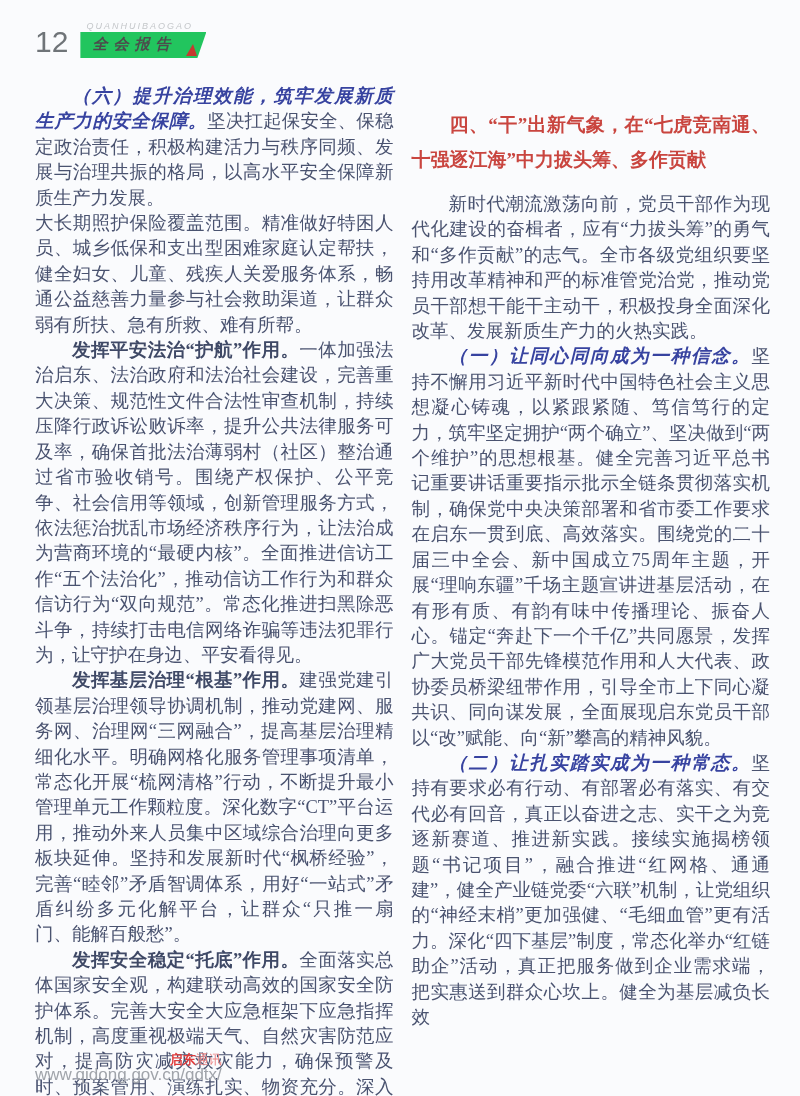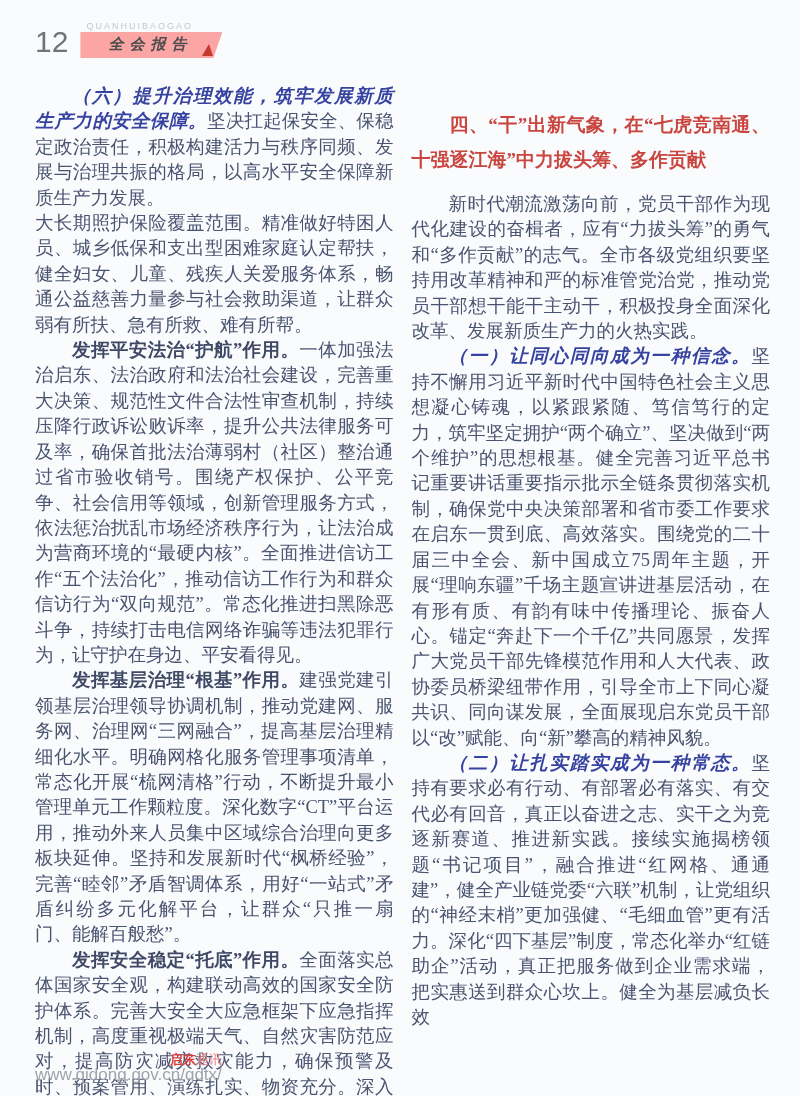--- a/index.html
+++ b/index.html
@@ -19,25 +19,26 @@
   .page-num {
     font-family: "Liberation Sans", sans-serif;
     font-size: 30px; color: #6f7478; line-height: 32px;
     margin-right: 12px;
   }
   .masthead { display: flex; flex-direction: column; }
   .pinyin {
     font-family: "Liberation Sans", sans-serif;
     font-size: 9px; color: #c4c7ca; letter-spacing: 2px;
     margin: 0 0 1px 6px;
+    font-style: italic;
   }
   .title-box {
     position: relative;
-    background: #fca5a5;
-    padding: 3px 30px 4px 28px;
+    background: #22c55e;
+    padding: 3px 30px 4px 12px;
     clip-path: polygon(0 0, 100% 0, calc(100% - 9px) 100%, 0 100%);
   }
   .title-box .cn {
     font-size: 15px; font-weight: bold; color: #4c4c4c;
     letter-spacing: 6px; font-style: italic;
   }
   .tri {
     position: absolute; right: 9px; bottom: 2px;
     width: 0; height: 0;
     border-left: 7px solid transparent;

